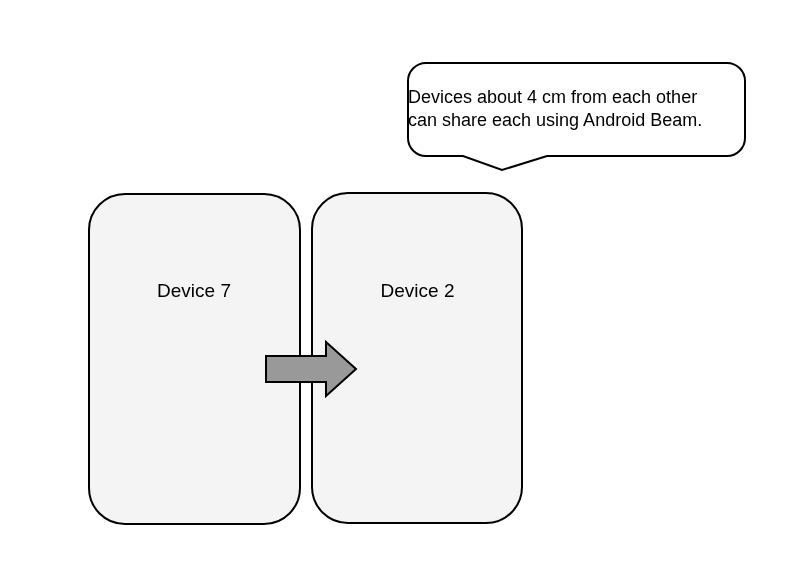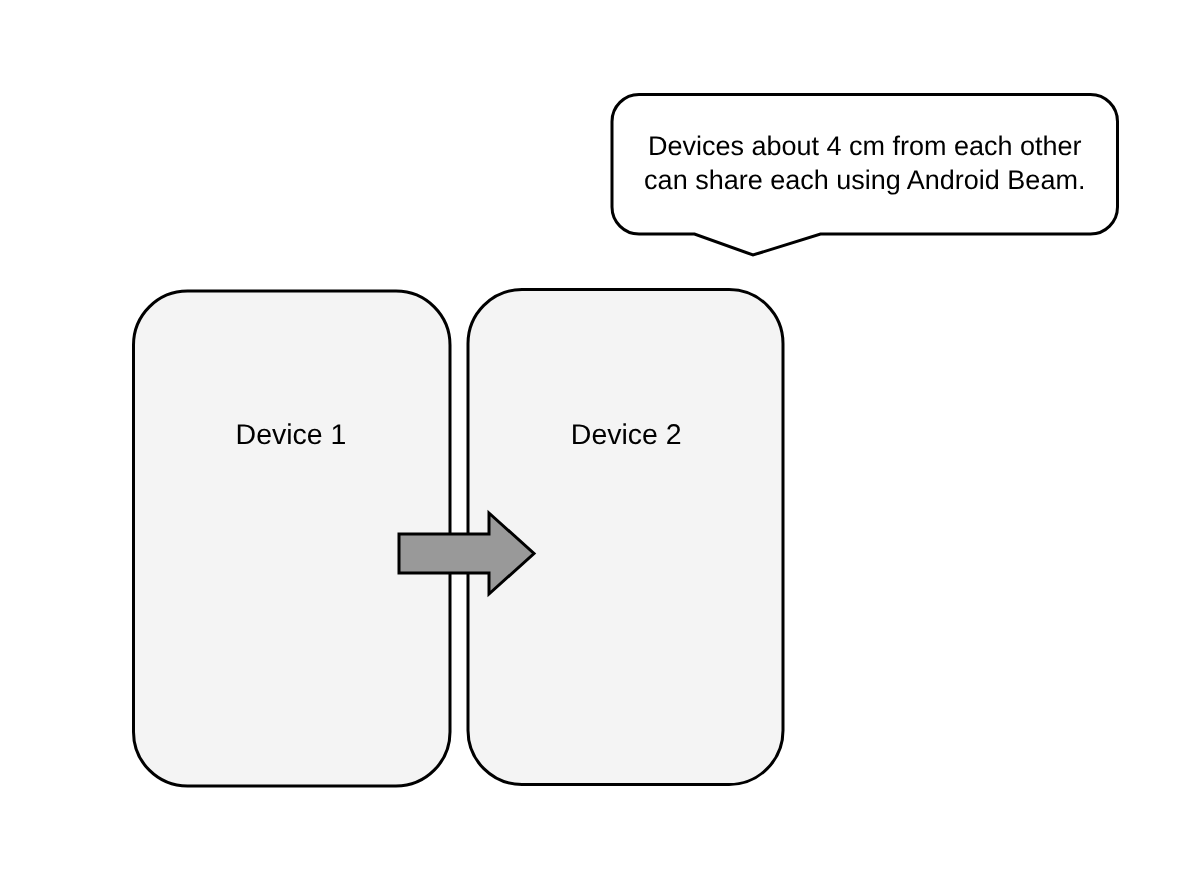--- a/index.html
+++ b/index.html
@@ -20,21 +20,20 @@
     left: 0;
     top: 0;
     width: 802px;
     height: 584px;
   }
   .callout-text {
     position: absolute;
     left: 408px;
     top: 86px;
     width: 337px;
-    text-align: center;
     font-size: 18px;
     line-height: 23px;
     color: #000000;
     white-space: nowrap;
   }
   .device-label {
     position: absolute;
     top: 281px;
     text-align: center;
     font-size: 19px;
@@ -71,16 +70,16 @@
     <rect x="312" y="193" width="210" height="330" rx="36" ry="36" stroke-width="2" fill="#f4f4f4" stroke="#000000"></rect>
 
     <polygon points="266,356 326,356 326,342 356,369 326,396 326,382 266,382" stroke-width="2" stroke-linejoin="miter" fill="#999999" stroke="#000000"></polygon>
   </svg>
 
   <div class="callout-text">
     <div>Devices about 4 cm from each other</div>
     <div>can share each using Android Beam.</div>
   </div>
 
-  <div id="device1-label" class="device-label">Device 1</div>
+  <div id="device1-label" class="device-label">Device 7</div>
   <div id="device2-label" class="device-label">Device 2</div>
 
 </div>
 
 </body></html>

